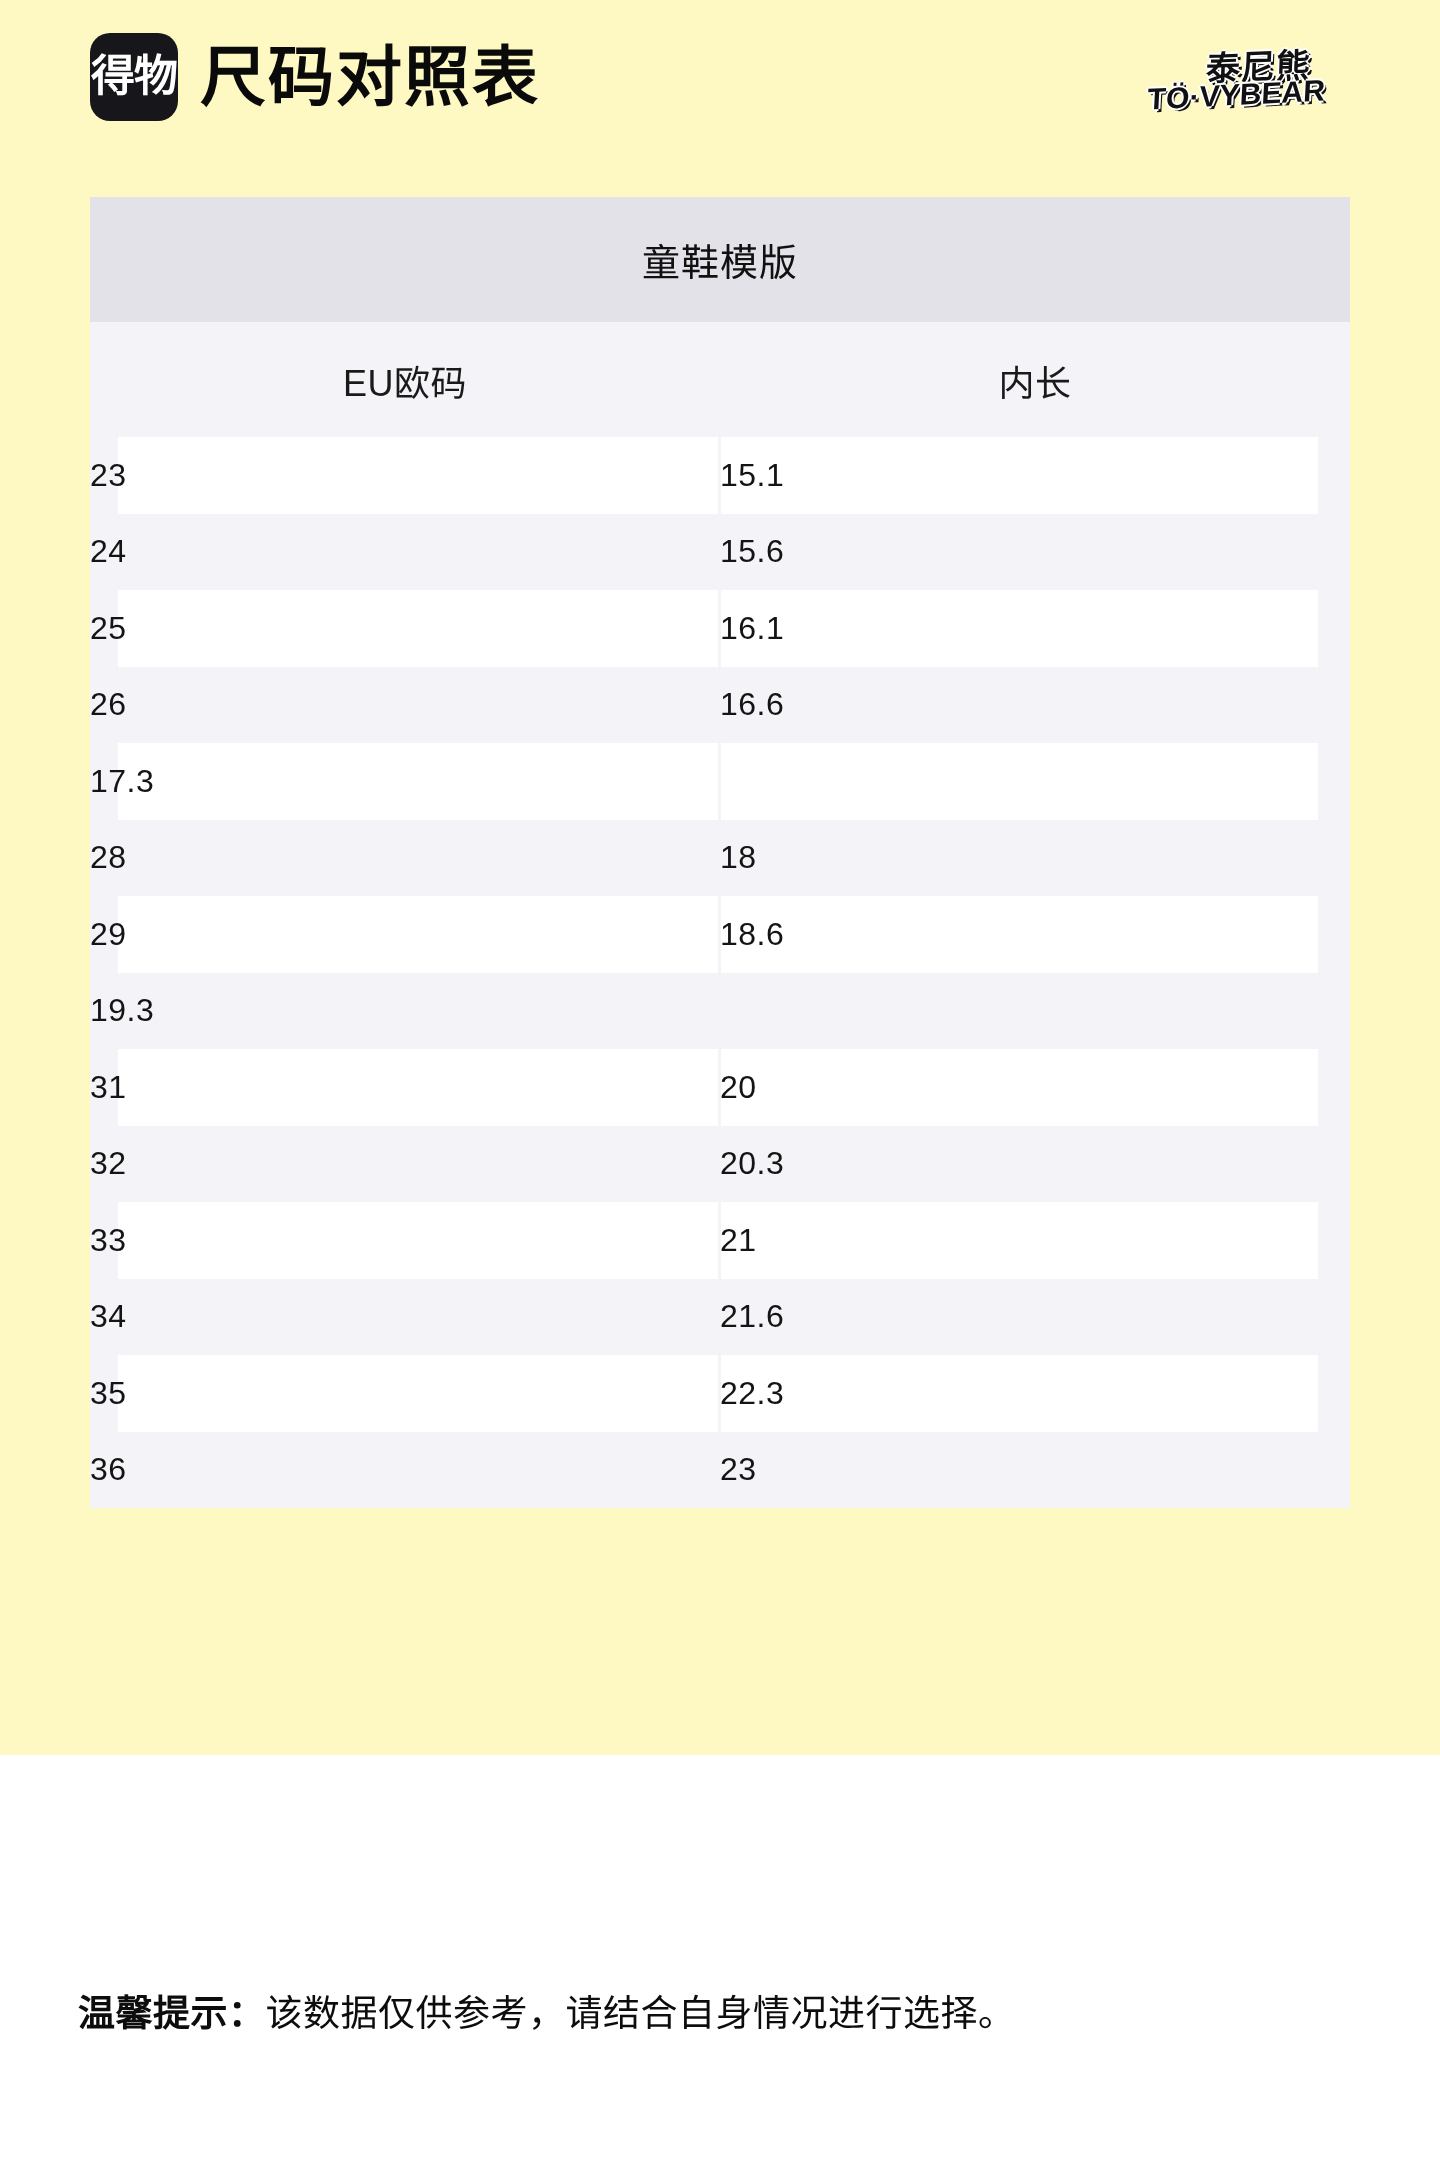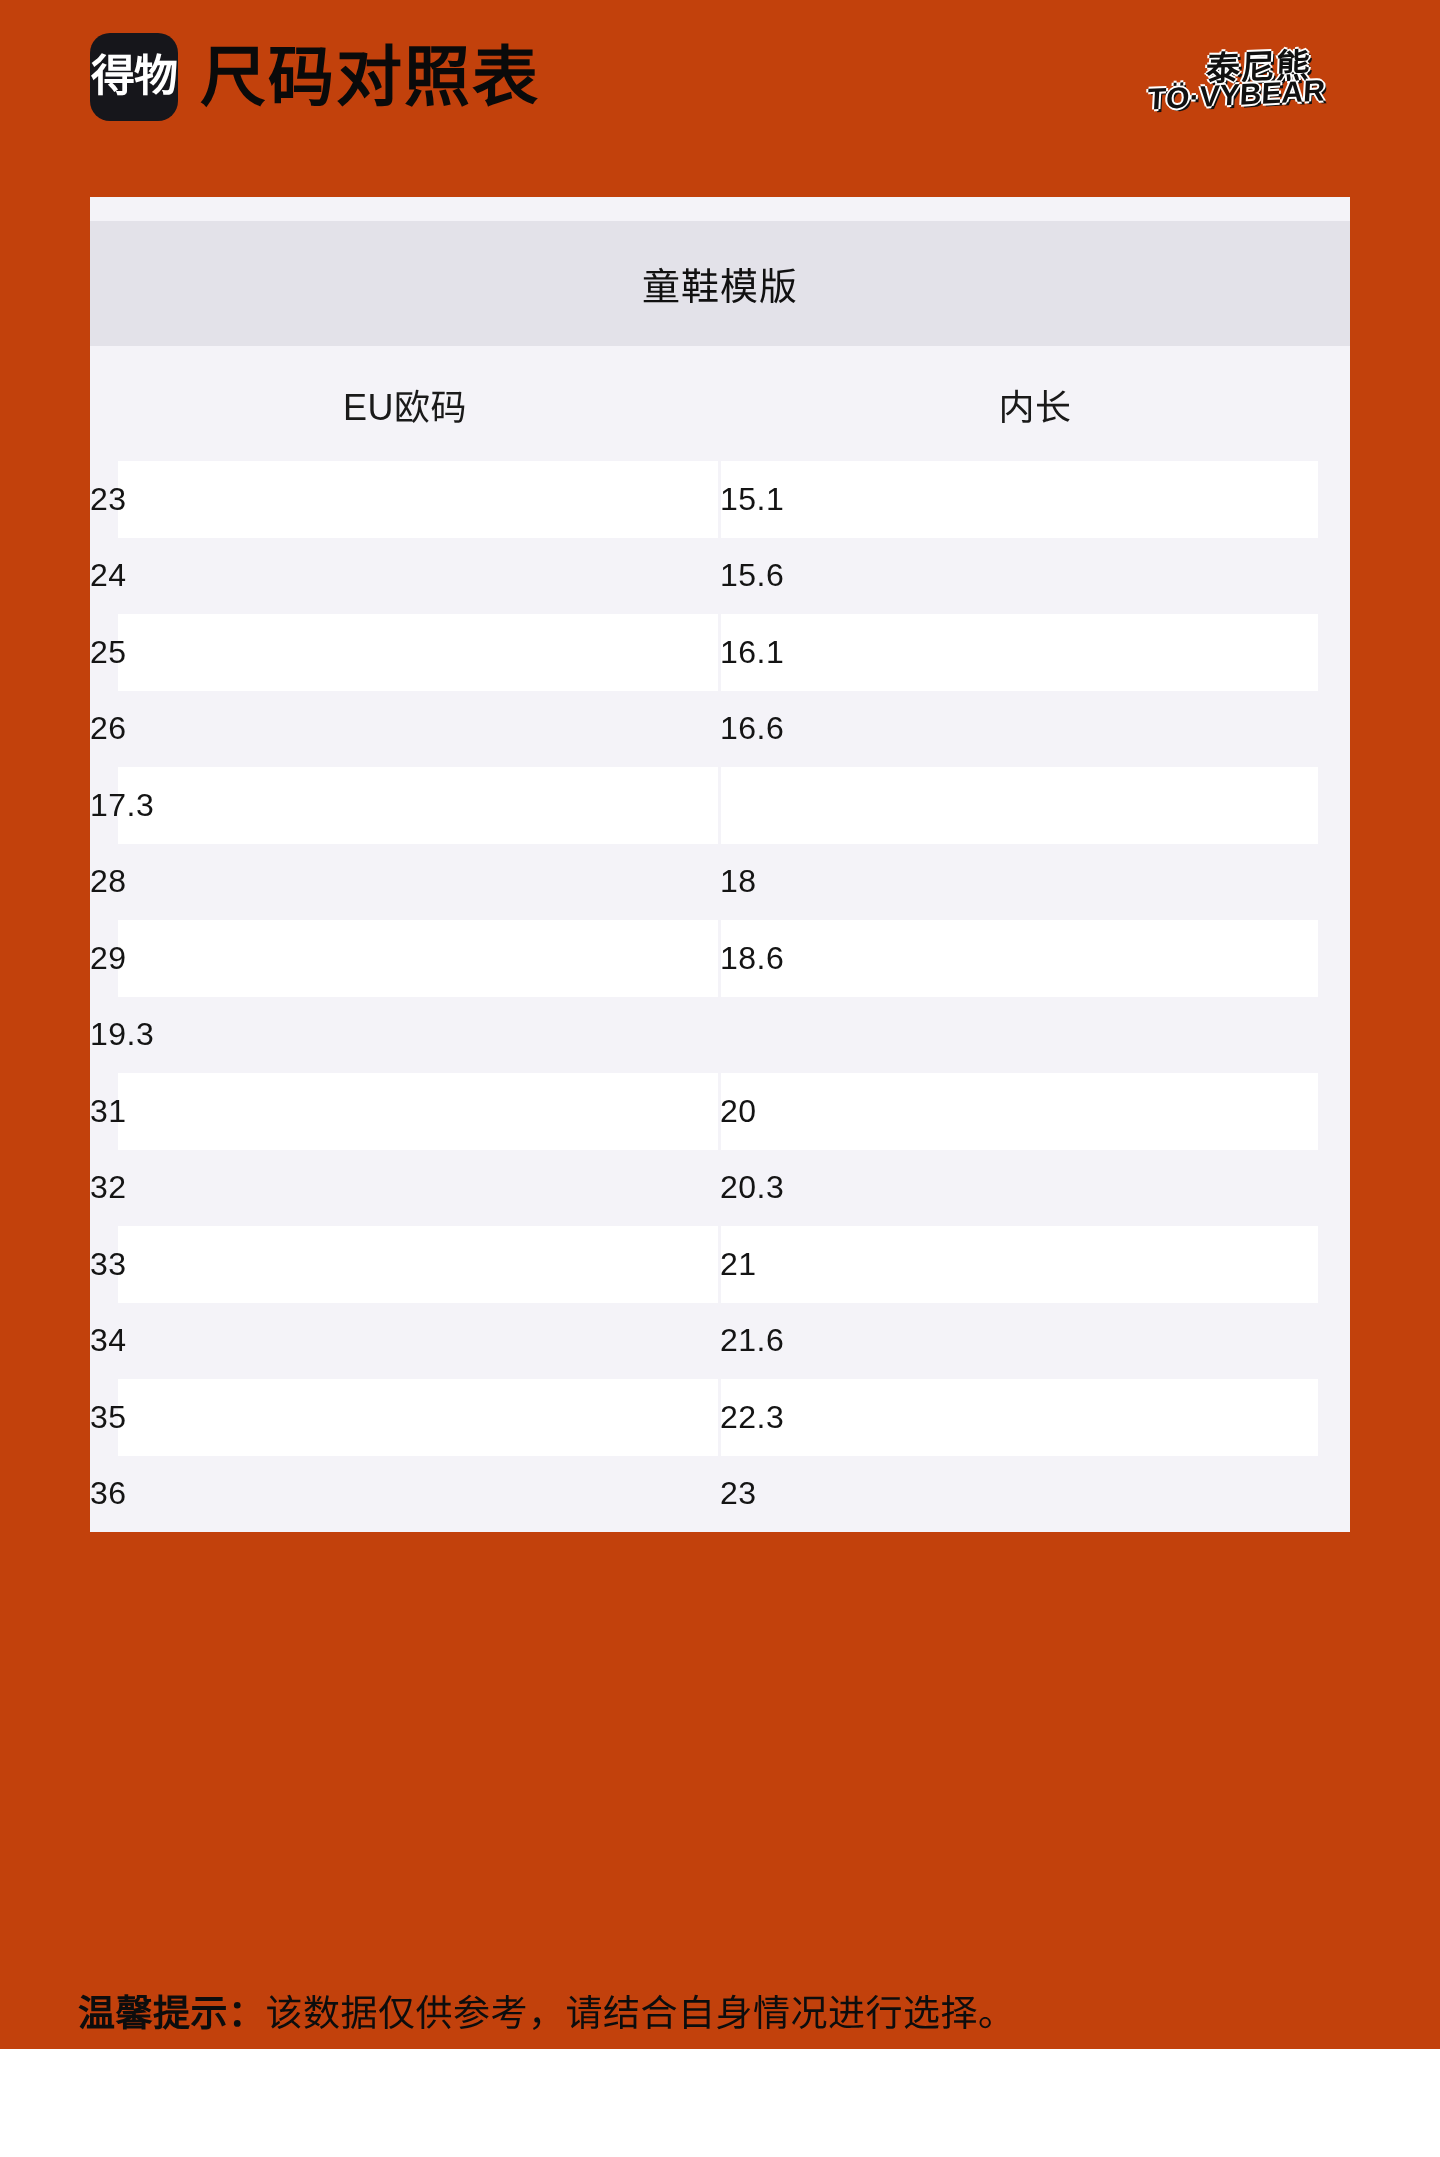--- a/index.html
+++ b/index.html
@@ -13,22 +13,22 @@
     height: 2157px;
     font-family: "Liberation Sans", "DejaVu Sans", sans-serif;
     color: #111111;
     -webkit-font-smoothing: antialiased;
     overflow: hidden;
   }
 
   .page {
     position: relative;
     width: 1440px;
-    height: 2049px;
-    background: #c2410c;
+    height: 1755px;
+    background: #fef9c3;
     box-sizing: border-box;
   }
 
   
   .header {
     position: absolute;
     left: 90px;
     top: 22px;
     width: 1260px;
     height: 110px;
@@ -118,21 +118,20 @@
   .table-title {
     height: 125px;
     background: #e3e2e9;
     display: flex;
     align-items: center;
     justify-content: center;
     font-size: 38px;
     font-weight: 500;
     letter-spacing: 1px;
     color: #111111;
-    margin-top: 24px;
   }
 
   .table-head {
     height: 115px;
     display: flex;
     align-items: center;
     background: #f4f3f8;
   }
   .table-head .cell {
     flex: 1 1 50%;

